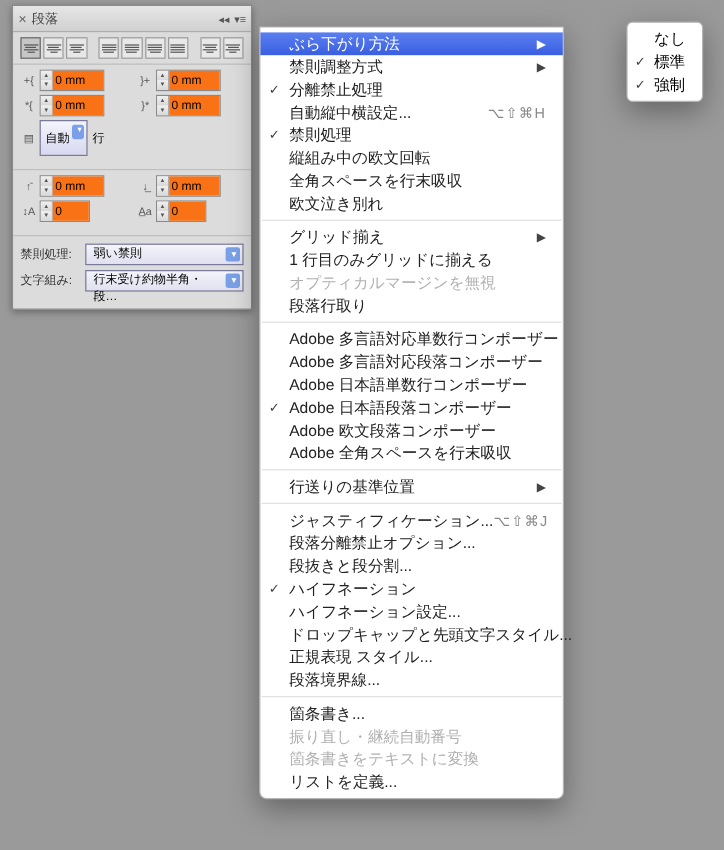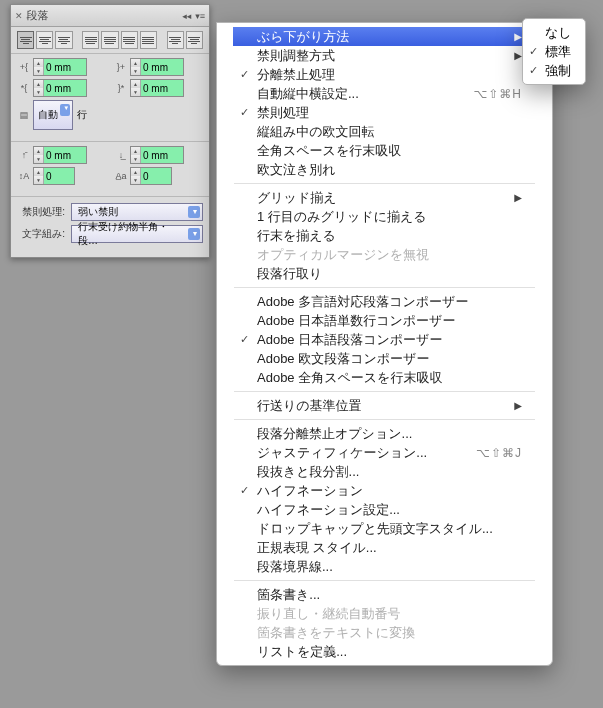--- a/index.html
+++ b/index.html
@@ -51,42 +51,42 @@
   .align-btn .w100{width:12px}.align-btn .w75{width:9px}.align-btn .w50{width:6px}
   .align-spacer{width:6px}
 
   .field-area{padding:4px 6px 8px 6px;background:#dcdcdc;border-bottom:1px solid #b8b8b8;}
   .frow{display:flex;gap:8px;margin-bottom:3px;align-items:center}
   .fcell{display:flex;align-items:center;gap:2px;flex:1}
   .ind-icon{width:14px;height:12px;font-size:9px;color:#555;text-align:center;line-height:12px}
   .spinner{display:flex;border:1px solid #8a8a8a;height:18px;background:#f4f4f4}
   .spin-btns{display:flex;flex-direction:column;width:10px;border-right:1px solid #aaa}
   .spin-btns div{flex:1;font-size:5px;text-align:center;line-height:8px;color:#555;background:linear-gradient(#f0f0f0,#d8d8d8)}
-  .spin-input{width:42px;border:none;font-size:10px;padding:5px 2px;background:#86efac}
+  .spin-input{width:42px;border:none;font-size:10px;padding:5px 2px;background:#f97316}
   .dropdown-mini{border:1px solid #7a7a9a;background:linear-gradient(#f4f4fb,#d8d8f0);height:30px;padding:0 14px 0 4px;font-size:10px;position:relative;display:flex;align-items:center;min-width:40px}
   .dropdown-mini:after{content:"";position:absolute;right:2px;top:3px;width:10px;height:12px;background:#7aa0e8;border-radius:2px}
   .dropdown-mini:before{content:"▾";position:absolute;right:4px;top:3px;font-size:7px;color:#fff;z-index:1}
 
   .opt-area{padding:6px 6px 10px 6px;background:#dcdcdc}
   .opt-row{display:flex;align-items:center;gap:6px;margin-bottom:4px}
-  .opt-label{font-size:10px;color:#333;width:48px;text-align:right}
-  .dropdown-wide{flex:1;border:1px solid #7a7a9a;background:linear-gradient(#f4f4fb,#e0e0f0);height:18px;padding:0 16px 0 6px;font-size:10px;position:relative;display:flex;align-items:center}
+  .opt-label{font-size:10px;color:#333;width:48px;text-align:left}
+  .dropdown-wide{flex:1;border:1px solid #7a7a9a;background:linear-gradient(#f4f4fb,#e0e0f0);height:18px;padding:0 16px 0 6px;font-size:10px;position:relative;display:flex;align-items:flex-start}
   .dropdown-wide:after{content:"";position:absolute;right:2px;top:2px;bottom:2px;width:12px;background:#7aa0e8;border-radius:2px}
   .dropdown-wide:before{content:"▾";position:absolute;right:5px;top:3px;font-size:8px;color:#fff;z-index:1}
 
   
   .menu {
     position:absolute;
     top:22px;left:216px;
-    width:337px;
+    width:254px;
     background:#fff;
     border:1px solid #b4b4b4;
     border-radius:0 0 6px 6px;
     box-shadow:0 8px 24px rgba(0,0,0,.35);
-    padding:4px 16px;
+    padding:4px 0;
     font-size:13px;
     color:#222;
   }
   .mi{display:flex;align-items:center;height:19px;padding:0 14px 0 24px;position:relative;white-space:nowrap}
   .mi.disabled{color:#b0b0b0}
   .mi.selected{background:linear-gradient(#5a7ff0,#3a5fe0);color:#fff}
   .mi .check{position:absolute;left:7px;font-size:11px;color:#444}
   .mi .arrow{margin-left:auto;font-size:10px;color:#444}
   .mi.selected .arrow{color:#fff}
   .mi .shortcut{margin-left:auto;font-size:12px;color:#888;letter-spacing:1px}
@@ -327,31 +327,31 @@
       <span>欧文泣き別れ</span>
     </div>
     <div class="sep"></div>
     <div class="mi">
       <span>グリッド揃え</span>
       <span class="arrow">▶</span>
     </div>
     <div class="mi">
       <span>1 行目のみグリッドに揃える</span>
     </div>
-    <div class="mi">
-      <span>行末を揃える</span>
-    </div>
     <div class="mi disabled">
       <span>オプティカルマージンを無視</span>
     </div>
     <div class="mi">
       <span>段落行取り</span>
     </div>
     <div class="sep"></div>
     <div class="mi">
+      <span>Adobe 多言語対応単数行コンポーザー</span>
+    </div>
+    <div class="mi">
       <span>Adobe 多言語対応段落コンポーザー</span>
     </div>
     <div class="mi">
       <span>Adobe 日本語単数行コンポーザー</span>
     </div>
     <div class="mi">
       <span class="check">✓</span>
       <span>Adobe 日本語段落コンポーザー</span>
     </div>
     <div class="mi">
@@ -360,25 +360,25 @@
     <div class="mi">
       <span>Adobe 全角スペースを行末吸収</span>
     </div>
     <div class="sep"></div>
     <div class="mi">
       <span>行送りの基準位置</span>
       <span class="arrow">▶</span>
     </div>
     <div class="sep"></div>
     <div class="mi">
-      <span>段落分離禁止オプション...</span>
-    </div>
-    <div class="mi">
       <span>ジャスティフィケーション...</span>
       <span class="shortcut">⌥⇧⌘J</span>
+    </div>
+    <div class="mi">
+      <span>段落分離禁止オプション...</span>
     </div>
     <div class="mi">
       <span>段抜きと段分割...</span>
     </div>
     <div class="mi">
       <span class="check">✓</span>
       <span>ハイフネーション</span>
     </div>
     <div class="mi">
       <span>ハイフネーション設定...</span>

